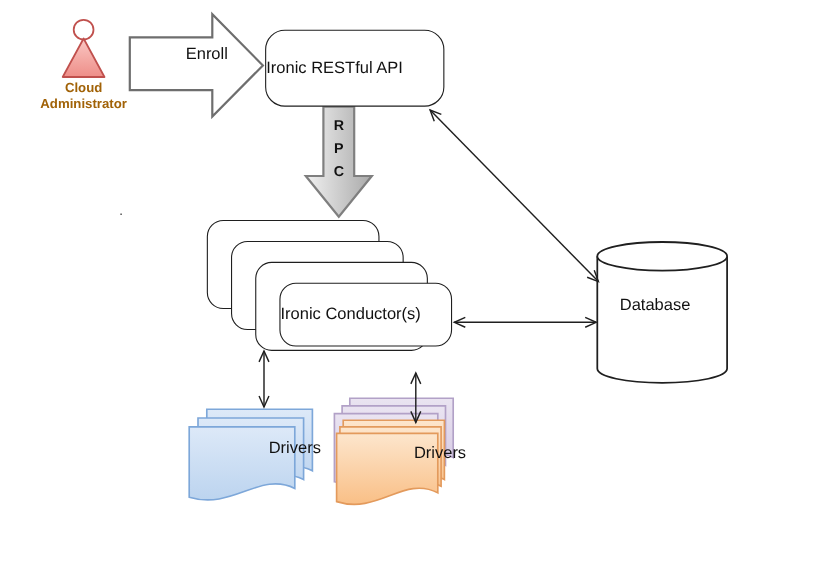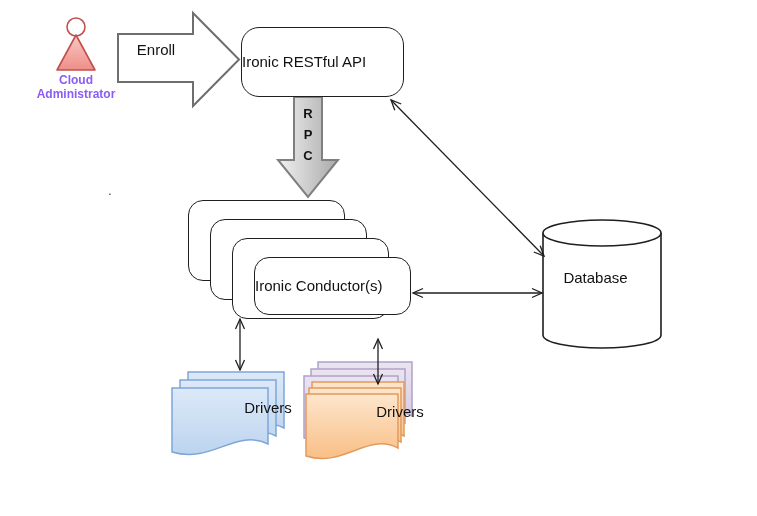--- a/index.html
+++ b/index.html
@@ -6,21 +6,21 @@
   #canvas{position:relative;width:757px;height:516px;background:#ffffff;overflow:hidden;
           font-family:"Liberation Sans",sans-serif;}
   #shapes{position:absolute;left:0;top:0;z-index:1;}
   .node{position:absolute;background:#ffffff;border:1.5px solid #1f1f1f;border-radius:15px;
         box-sizing:border-box;z-index:2;display:flex;align-items:center;}
   #api-box{border-radius:18px;}
   .lbl{position:absolute;z-index:3;font-size:15px;color:#111;text-align:center;line-height:22px;}
   .node .lbl{position:static;}
   #rpc-label{display:flex;flex-direction:column;font-size:13px;font-weight:600;line-height:21px;
              width:28px;color:#111;}
-  #actor-label{font-size:12px;font-weight:bold;line-height:14px;color:#8b5cf6;}
+  #actor-label{font-size:12px;font-weight:bold;line-height:14px;color:#a16207;}
   #stray-dot{font-size:12px;line-height:6px;color:#333;}
   .drv-lbl{line-height:20px;margin-left:48px;}
 </style>
 </head>
 <body>
 
 <div id="canvas">
 
   <svg id="shapes" width="757" height="516" viewBox="0 0 757 516">
     <defs>
@@ -93,21 +93,21 @@
 
   <div class="node" style="left:188px;top:200px;width:157px;height:81px;"></div>
   <div class="node" style="left:210px;top:219px;width:157px;height:81px;"></div>
   <div class="node" style="left:232px;top:238px;width:157px;height:81px;"></div>
   <div class="node" style="left:254px;top:257px;width:157px;height:58px;">
     <div class="lbl">Ironic Conductor(s)</div>
   </div>
 
   <div class="lbl" id="actor-label" style="left:28px;top:73px;width:96px;">Cloud Administrator</div>
 
-  <div class="lbl" style="left:119px;top:39px;width:74px;">
+  <div class="lbl" style="left:119px;top:39px;width:74px;padding-left:32px;">
     <div>Enroll</div>
   </div>
 
   <div class="lbl" id="rpc-label" style="left:294px;top:103px;">
     <span>R</span>
     <span>P</span>
     <span>C</span>
   </div>
 
   <div class="lbl" style="left:543px;top:267px;width:105px;">Database</div>

